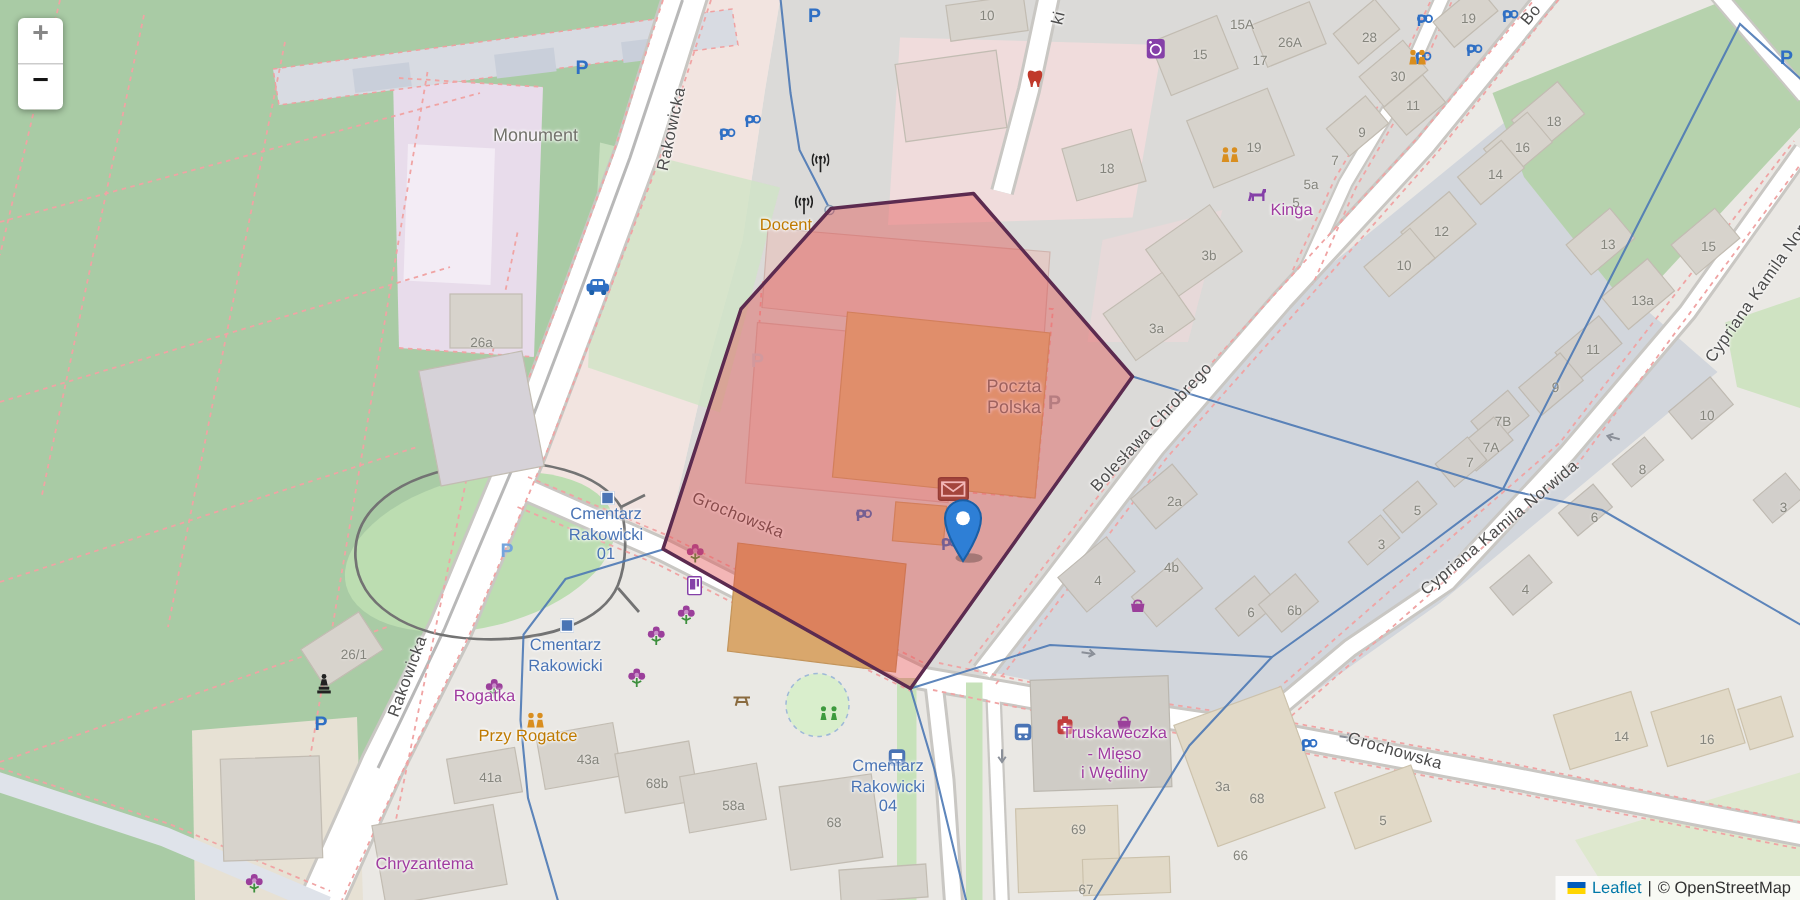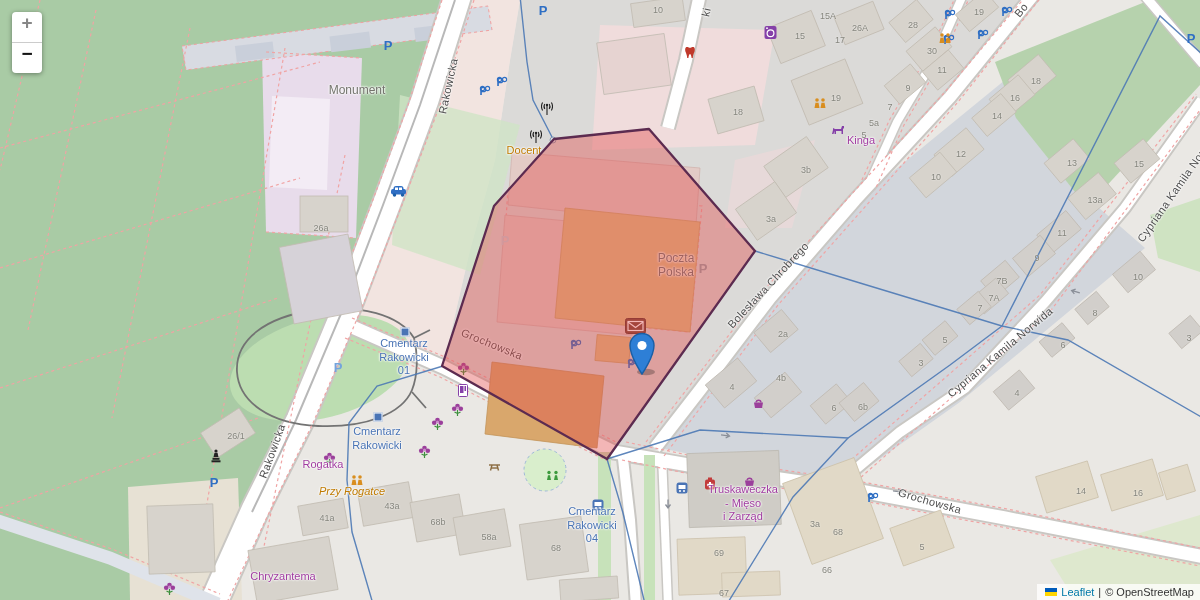--- a/index.html
+++ b/index.html
@@ -542,30 +542,30 @@
         <div>Rakowicki</div>
       </div>
       <div class="poi blue" style="left: 592px; top: 525px;">
         <div>Cmentarz</div>
         <div>Rakowicki</div>
         <div>04</div>
       </div>
       <div class="poi purple" style="left: 323px; top: 465px;">
         <div>Rogatka</div>
       </div>
-      <div class="poi orange" style="left: 352px; top: 492px; font-style: italic;">
+      <div class="poi orange" style="left: 352px; top: 492px;">
         <div>Przy Rogatce</div>
       </div>
       <div class="poi purple" style="left: 283px; top: 577px;">
         <div>Chryzantema</div>
       </div>
       <div class="poi purple" style="left: 743px; top: 503px;">
         <div>Truskaweczka</div>
         <div>- Mięso</div>
-        <div>i Zarząd</div>
+        <div>i Wędliny</div>
       </div>
       <div class="hn" style="left: 321px; top: 228px;">26a</div>
       <div class="hn" style="left: 236px; top: 436px;">26/1</div>
       <div class="hn" style="left: 327px; top: 518px;">41a</div>
       <div class="hn" style="left: 392px; top: 506px;">43a</div>
       <div class="hn" style="left: 438px; top: 522px;">68b</div>
       <div class="hn" style="left: 489px; top: 537px;">58a</div>
       <div class="hn" style="left: 556px; top: 548px;">68</div>
       <div class="hn" style="left: 719px; top: 553px;">69</div>
       <div class="hn" style="left: 724px; top: 593px;">67</div>

